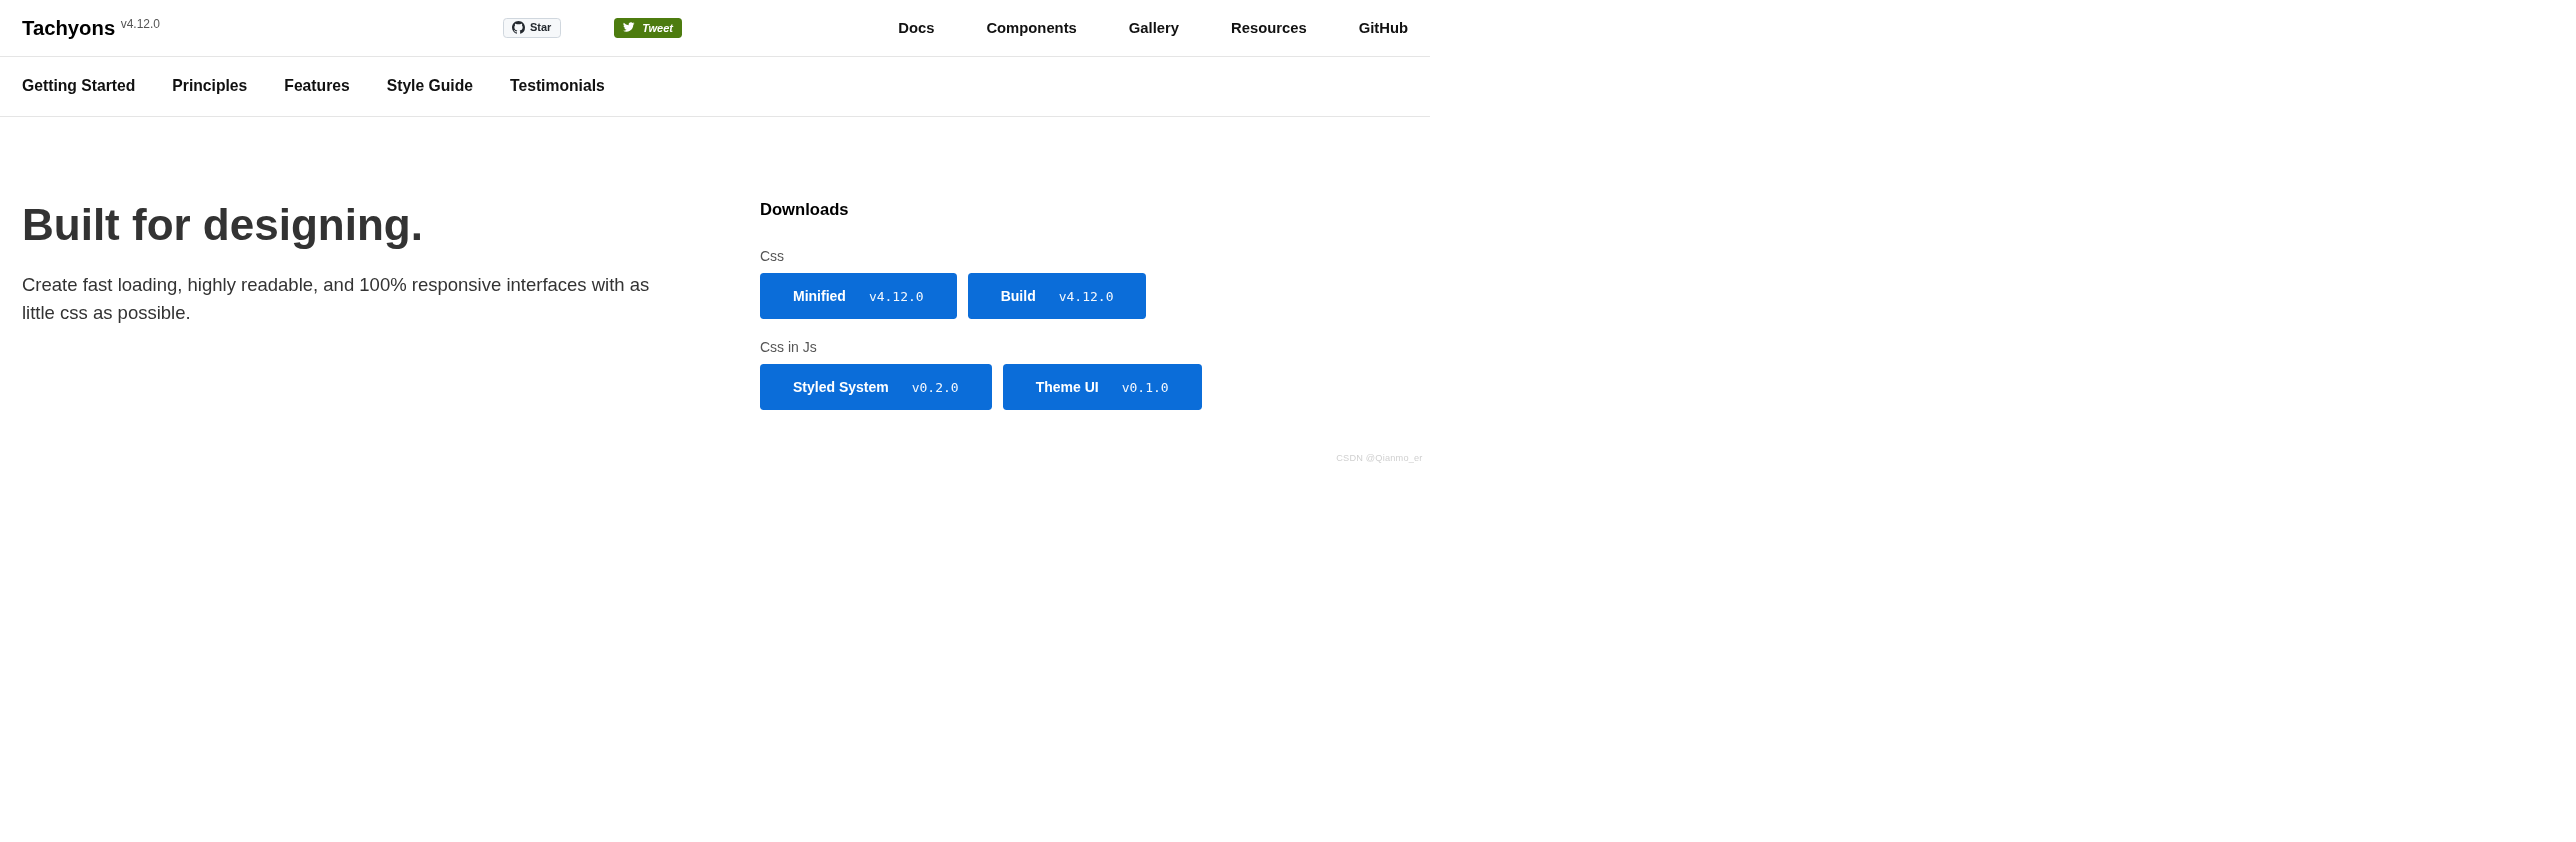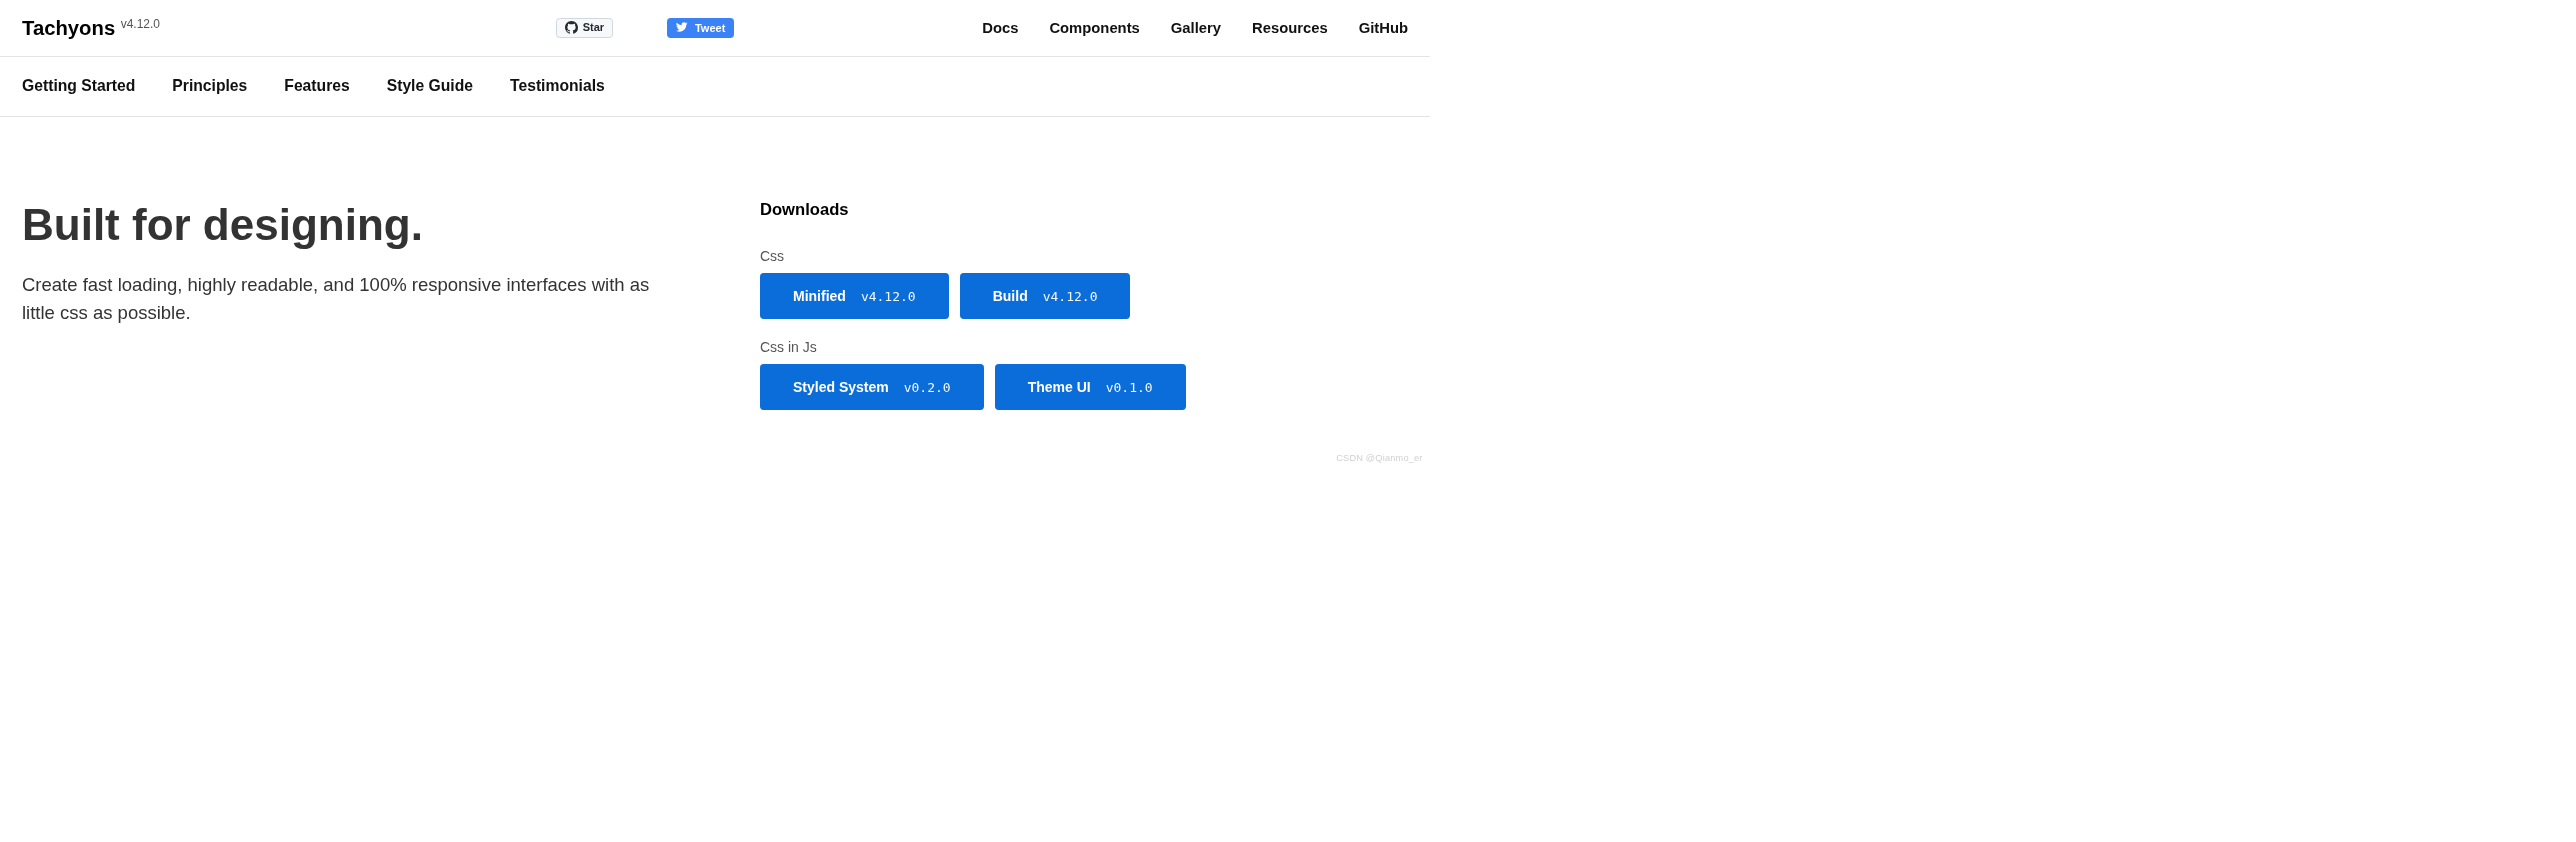--- a/index.html
+++ b/index.html
@@ -22,44 +22,44 @@
   .social-buttons { display: flex; gap: 7.4px; align-items: center; margin-left: auto; margin-right: auto; padding-left:148px;}
   .gh-btn {
     display: inline-flex; align-items: flex-start; gap: 4.6px;
     background: #f6f8fa; border: 0.9px solid #d0d7de; border-radius: 3.7px;
     padding: 1.8px 8.3px; font-size: 11px; font-weight: 600; color: #24292f;
     cursor: pointer;
   }
   .gh-btn svg { width: 13px; height: 13px; fill: #24292f; }
   .tw-btn {
     display: inline-flex; align-items: center; gap: 7px;
-    background: #3b82f6; border: none; border-radius: 3.7px;
+    background: #4d7c0f; border: none; border-radius: 3.7px;
     padding: 2.8px 9.2px; font-size: 11px; font-weight: 600; color: #fff;
-    cursor: pointer; margin-left: 46px;
+    cursor: pointer; margin-left: 46px; font-style: italic;
   }
   .tw-btn svg { width: 12px; height: 12px; fill: #fff; }
   .main-nav { display: flex; gap: 31px; }
-  .main-nav a { font-size: 14.8px; font-weight: 600; color: #111; text-decoration: none; cursor: pointer; }
+  .main-nav a { font-size: 14.8px; font-weight: 600; color: #111; text-decoration: none; cursor: pointer; margin-left: 21px; }
   .subnav {
     display: flex; gap: 37px; padding: 20.3px 22px;
     border-bottom: 0.9px solid #e5e5e5;
   }
   .subnav a { font-size: 15.7px; font-weight: 600; color: #111; text-decoration: none; cursor: pointer; }
   .hero {
     display: flex; padding: 83px 22px 37px 22px; gap: 55px;
   }
   .hero-left { flex: 0 0 683px; }
   .hero-title { font-size: 44px; font-weight: 700; color: #333; line-height: 1.15; margin-bottom: 20.3px; }
   .hero-sub { font-size: 18.5px; color: #333; line-height: 1.55; max-width: 628px; }
   .hero-right { flex: 1; padding-top: 0; }
   .dl-heading { font-size: 16.6px; font-weight: 700; color: #000; margin-bottom: 28px; }
   .dl-group-label { font-size: 14px; color: #555; margin-bottom: 9.2px; }
   .dl-row { display: flex; gap: 11px; margin-bottom: 20.3px; }
   .dl-btn {
-    display: inline-flex; align-items: baseline; gap: 15px;
+    display: inline-flex; align-items: baseline; gap: 23px;
     background: #0b6dd9; color: #fff; border: none; border-radius: 3.7px;
     padding: 14.8px 33px; font-size: 14px; cursor: pointer;
   }
   .dl-btn .dl-label { font-weight: 700; font-family: inherit; }
   .dl-btn .dl-version { font-family: ui-monospace, SFMono-Regular, Menlo, monospace; font-size: 13px; opacity: 0.95; }
   .watermark {
     position: absolute; bottom: 3.7px; right: 7.4px;
     font-size: 9.2px; color: #d0d0d0; letter-spacing: 0.2px;
   }
 </style>

